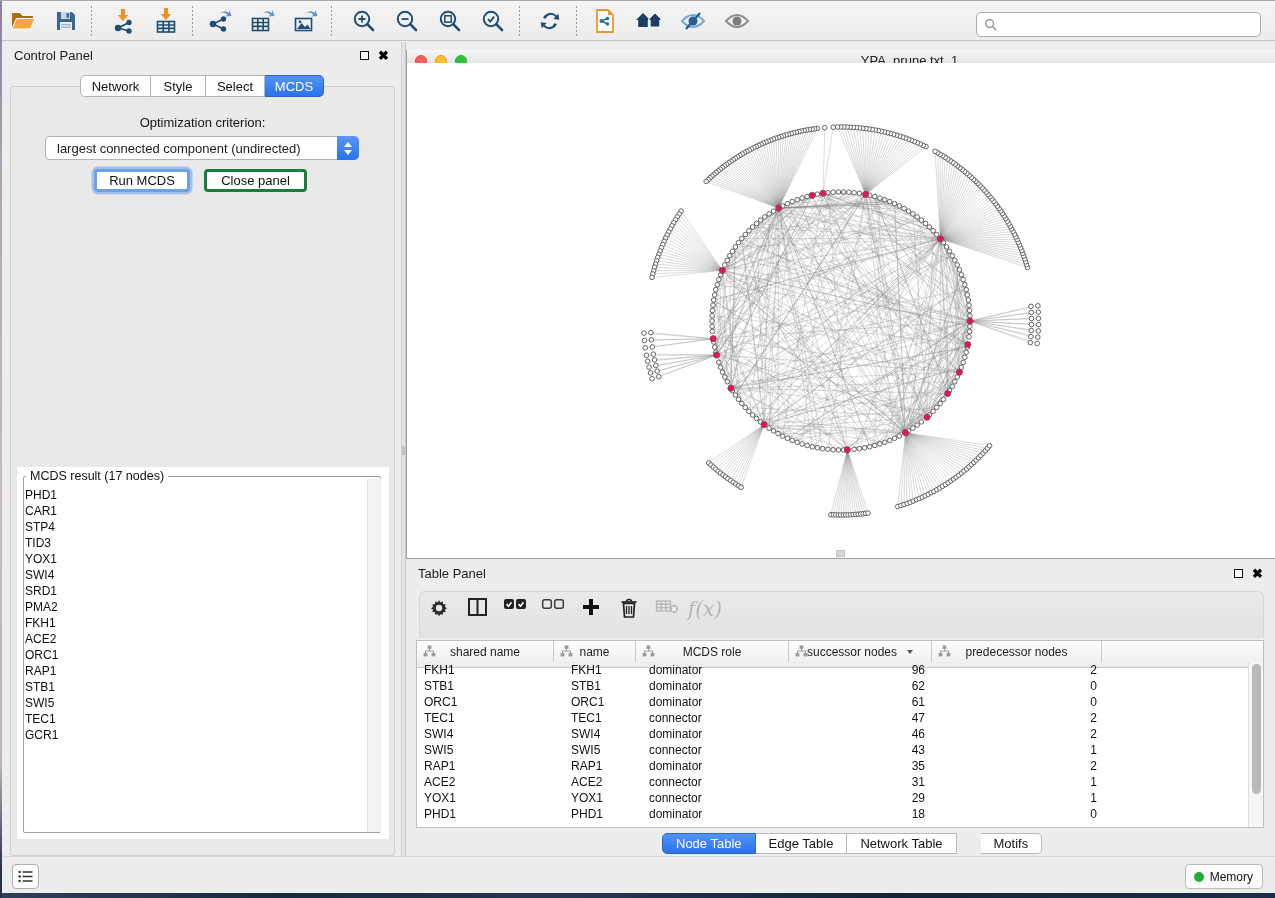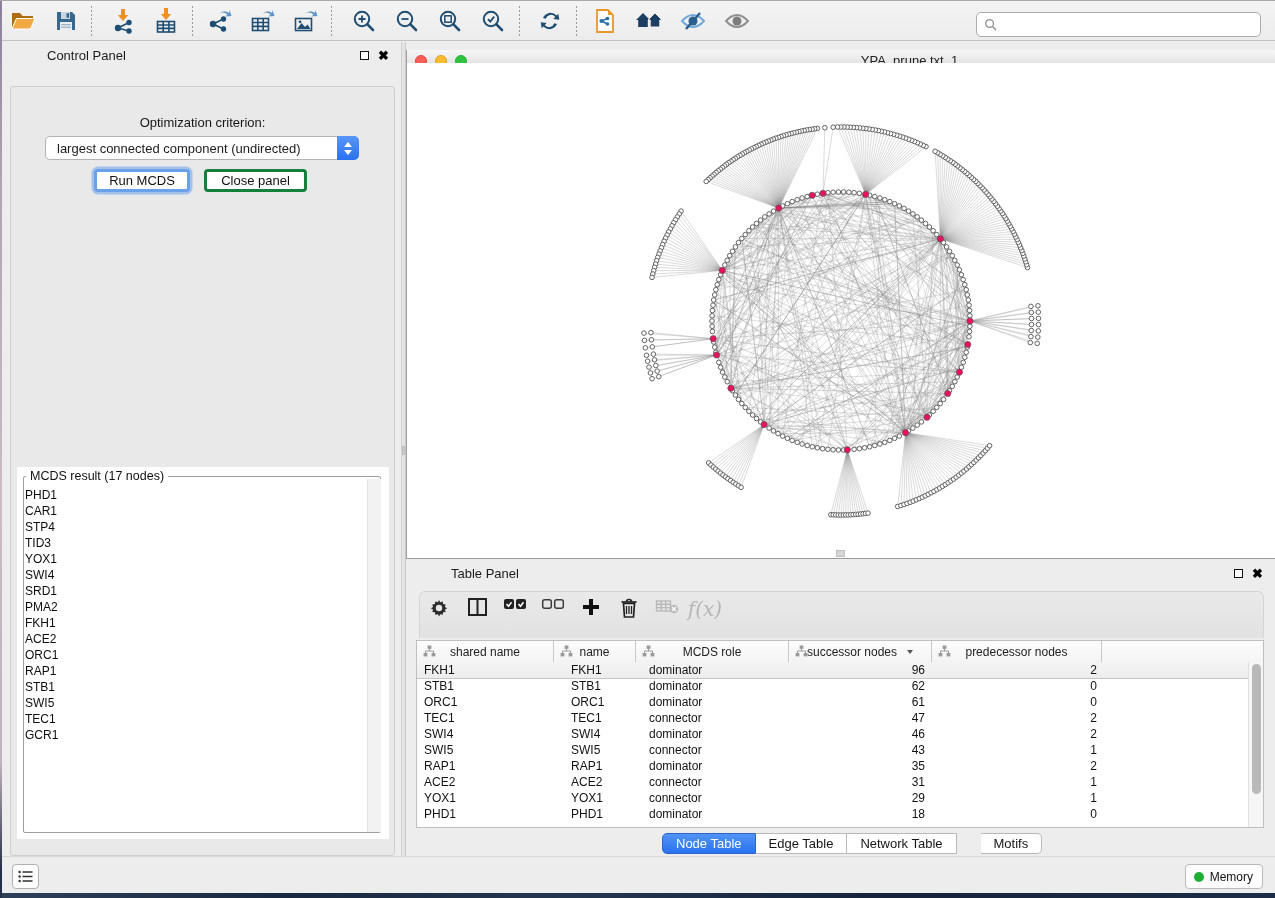--- a/index.html
+++ b/index.html
@@ -21,21 +21,21 @@
   .tbi { width:43px; height:34px; display:flex; align-items:center; justify-content:center; flex:0 0 auto; }
   .tbi svg { display:block; }
   .tb-sep { width:1px; height:30px; margin:0 4px; flex:0 0 auto;
     background-image:linear-gradient(#9a9a9a 55%, transparent 55%); background-size:1px 4px; }
   #search-field { position:absolute; right:14px; top:11px; width:285px; height:25px; background:#fff;
     border:1px solid #ababab; border-radius:5px; display:flex; align-items:center; padding-left:7px; }
   #search-field .mag { width:13px; height:13px; }
 
   
   #control-panel { position:absolute; left:2px; top:42px; width:399px; height:814px; background:#ededed; }
-  .panel-head { height:26px; display:flex; align-items:center; padding:0 12px 0 12px;margin-left:33px; }
+  .panel-head { height:26px; display:flex; align-items:center; padding:0 12px 0 12px; }
   .panel-title { font-size:13px; color:#1c1c1c; }
   .panel-head .spacer { flex:1; }
   .float-box { width:9px; height:9px; border:1.5px solid #111; background:#fff; margin-right:9px; }
   .close-x { font-size:13px; font-weight:bold; color:#000; line-height:9px; }
 
   #cp-tabs { position:absolute; left:78px; top:33px; height:22px; display:flex; z-index:3; }
   .cp-tab { height:22px; justify-content:center; background:#fff; border:1px solid #b4b4b4; border-left:none;
     font-size:13px; color:#111; display:flex; align-items:center; }
   .cp-tab:first-child { border-left:1px solid #b4b4b4; border-radius:5px 0 0 5px; }
   .cp-tab:last-child { border-radius:0 5px 5px 0; }
@@ -90,21 +90,21 @@
 
   
   #table-panel { position:absolute; left:406px; top:560px; width:869px; height:296px; background:#ededed; }
   #tp-toolbar { position:absolute; left:13px; top:31px; width:845px; height:47px;
     background:linear-gradient(#e9e9e9,#e2e2e2); border:1px solid #d4d4d4; border-radius:6px 6px 0 0; border-bottom:none;
     display:flex; align-items:center; }
   .tpi { width:38px; height:36px; display:flex; justify-content:center; flex:0 0 auto; }
   .fx { font-family:"DejaVu Serif", serif; font-style:italic; font-size:20px; color:#b5b5b5; }
 
   #tp-table { position:absolute; left:10px; top:80px; width:848px; height:188px; background:#fff; border:1px solid #bfbfbf; }
-  #tp-header { position:absolute; left:0; top:0; right:0; height:38px; display:flex;
+  #tp-header { position:absolute; left:0; top:0; right:0; height:27px; display:flex;
     background:linear-gradient(#fdfdfd,#ededed); border-bottom:1px solid #c6c6c6; }
   .th { position:relative; height:21px; border-right:1px solid #c9c9c9; display:flex; align-items:center; justify-content:center; font-size:12px; color:#222; }
   .th .tree-ic { position:absolute; left:6px; top:4px; }
   .th .sortv { margin-left:10px; width:0; height:0; border-left:3.5px solid transparent; border-right:3.5px solid transparent; border-top:4.5px solid #555; }
   #tp-rows { position:absolute; left:0; top:21px; right:16px; bottom:0; overflow:hidden; }
   .tr { display:flex; height:16px; line-height:16px; font-size:12px; color:#121212; }
   .td { flex:0 0 auto; white-space:nowrap; overflow:hidden; }
   #tp-scroll { position:absolute; right:0; top:21px; width:15px; bottom:0; background:#f6f6f6; border-left:1px solid #e0e0e0; }
   #tp-scroll .thumb { position:absolute; left:2.5px; top:2px; width:9px; height:130px; background:#b9b9b9; border-radius:5px; }
 
@@ -266,20 +266,26 @@
     </div>
   </div>
 
   <div id="control-panel">
     <div class="panel-head">
       <span class="panel-title">Control Panel</span>
       <span class="spacer"></span>
       <span class="float-box"></span>
       <span class="close-x">✖</span>
     </div>
+    <div id="cp-tabs">
+        <div class="cp-tab">Network</div>
+        <div class="cp-tab">Style</div>
+        <div class="cp-tab">Select</div>
+        <div class="cp-tab active">MCDS</div>
+      </div>
     <div id="cp-pane">
       <div id="opt-label">Optimization criterion:</div>
       <div id="criterion-select">
         <span class="val">largest connected component (undirected)</span>
         <span class="stepper">
           <span class="chev up"></span>
             <span class="chev down"></span>
         </span>
       </div>
       <div class="cp-btn" id="run-btn">Run MCDS</div>

